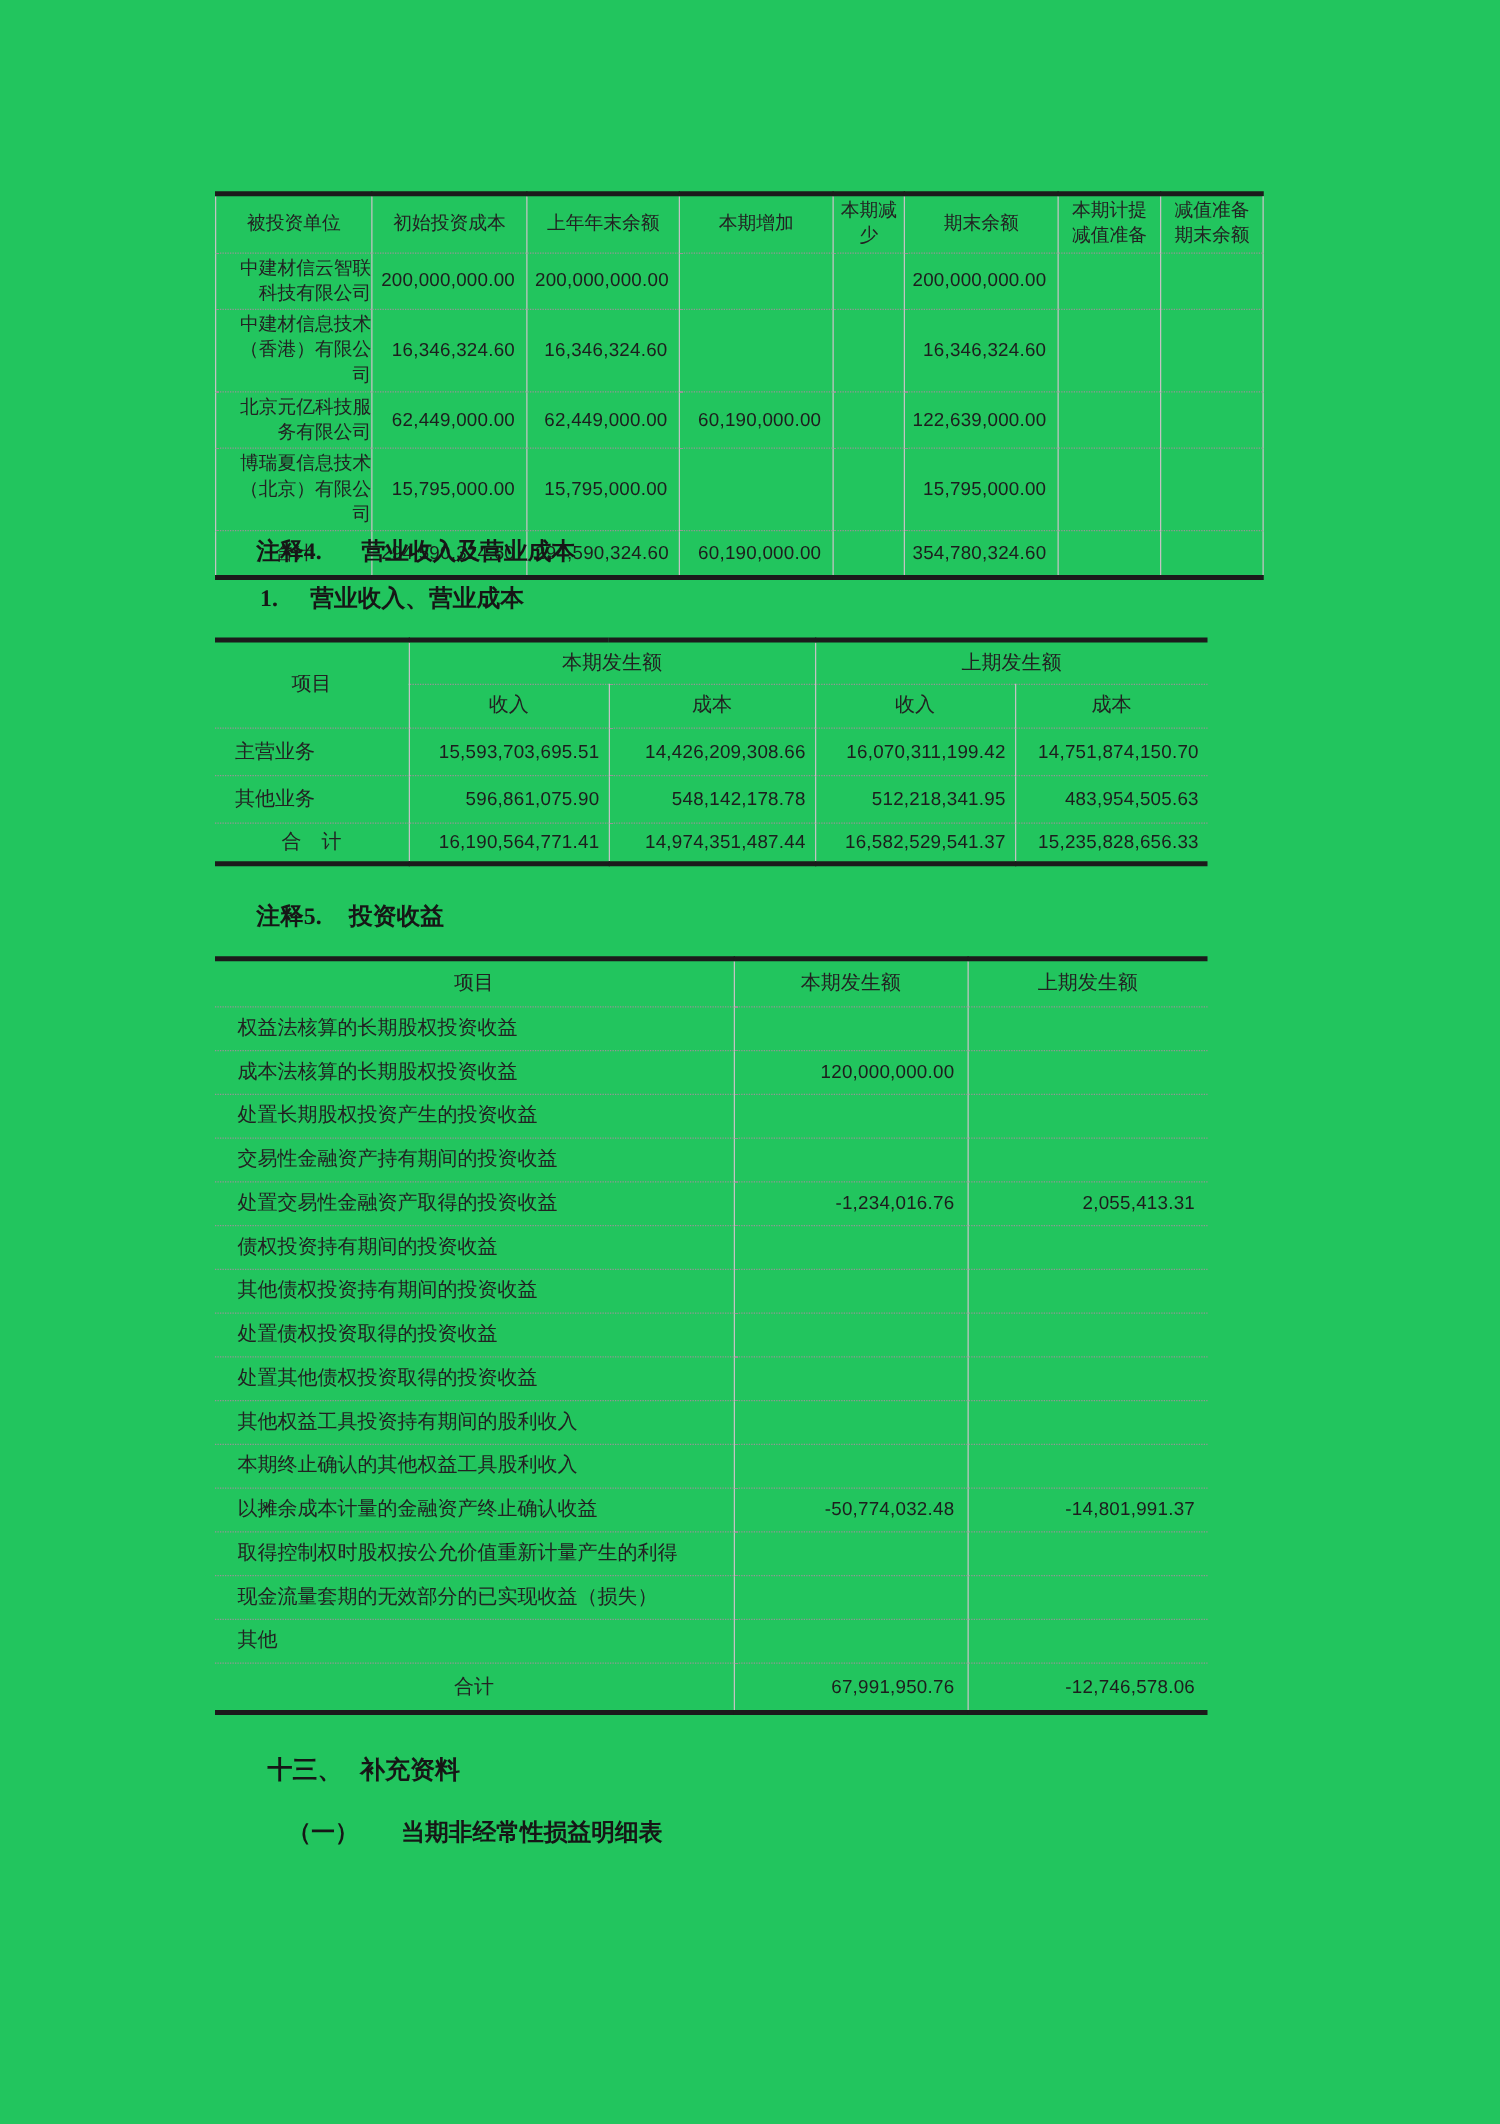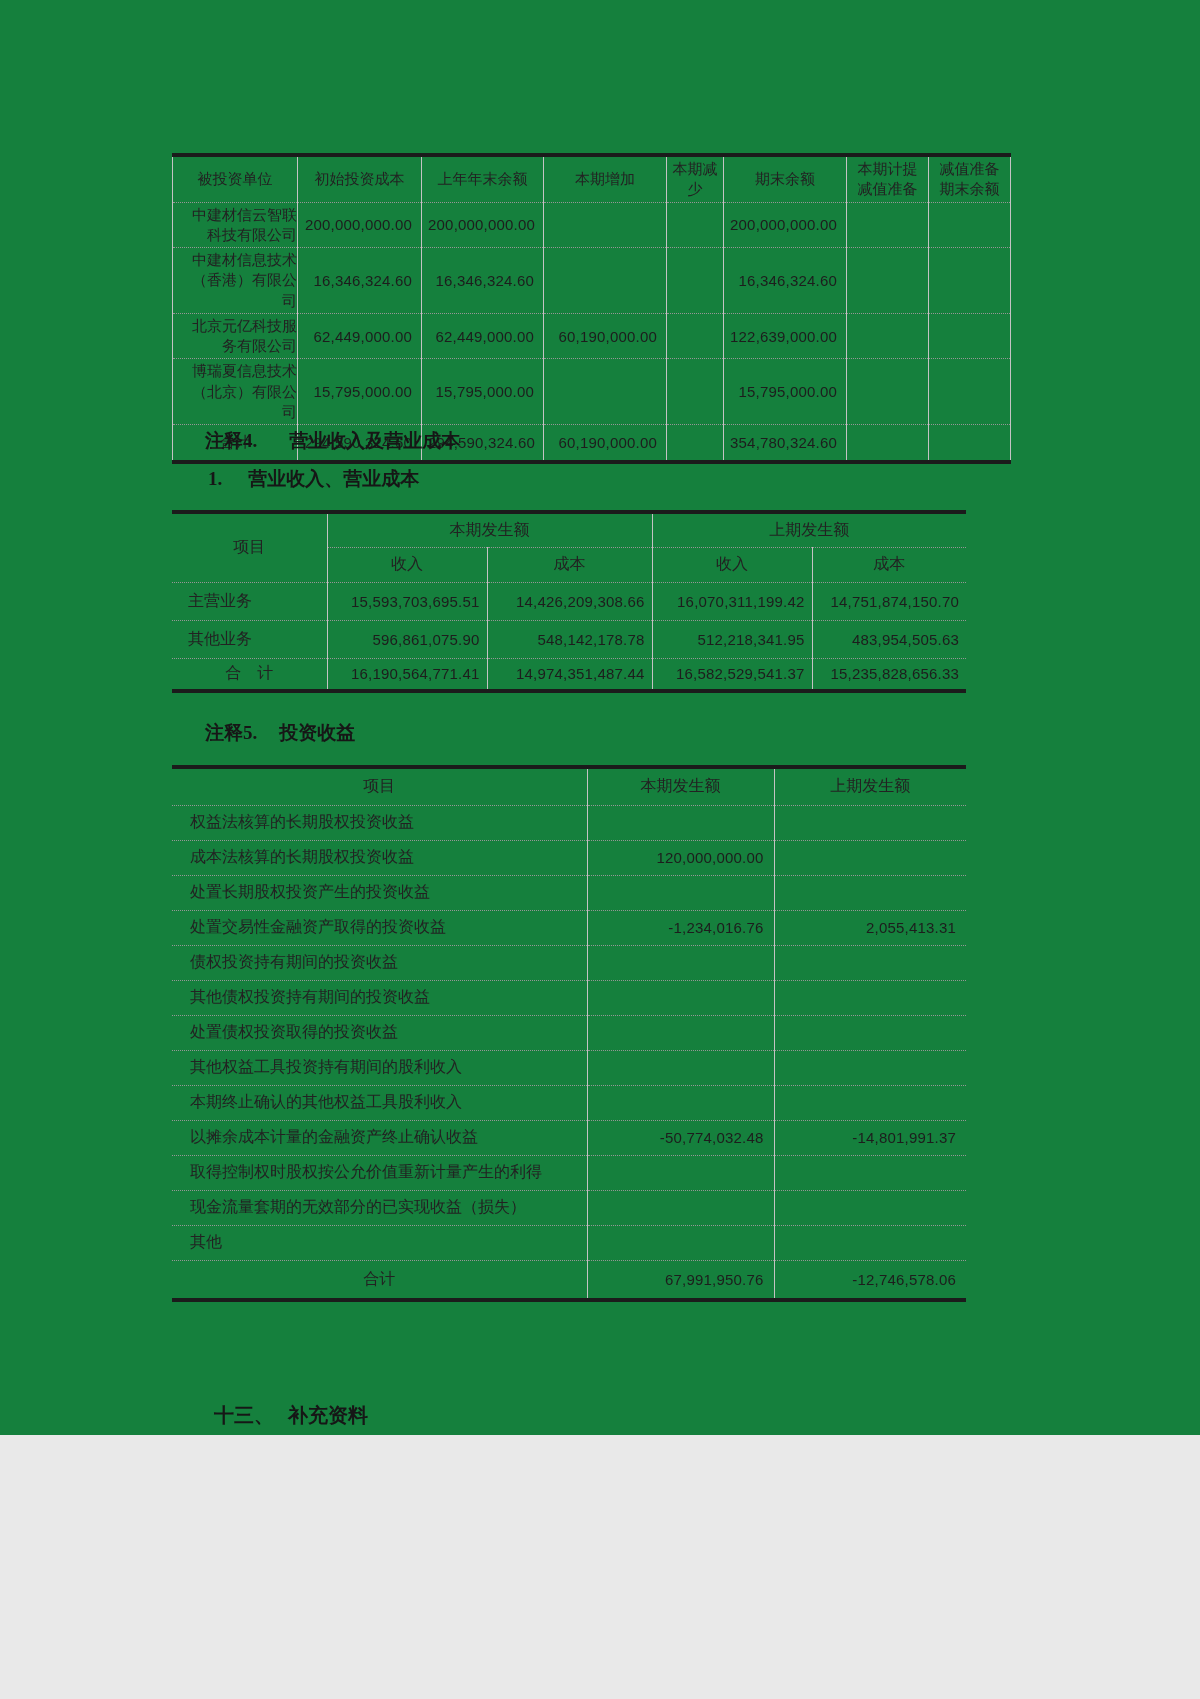--- a/index.html
+++ b/index.html
@@ -1,22 +1,22 @@
 <!DOCTYPE html>
 <html><head>
 <meta charset="utf-8">
 <style>
   * { box-sizing: border-box; }
   html, body { margin: 0; padding: 0; background: #e9e9e9; }
   .page {
     position: relative;
     width: 1200px;
-    height: 1435px;
+    height: 1699px;
     margin: 0 auto;
-    background: #15803d;
+    background: #22c55e;
     font-family: "Liberation Serif", "DejaVu Serif", serif;
     color: #222;
     overflow: hidden;
   }
   table { border-collapse: collapse; table-layout: fixed; }
 
   
   .doc-table { position: absolute; border-top: 4px solid #1b1b1b; border-bottom: 4px solid #1b1b1b; }
   .doc-table th, .doc-table td {
     border-top: 1px dotted #969696;
@@ -239,36 +239,46 @@
         <td class="item">成本法核算的长期股权投资收益</td>
         <td class="num">120,000,000.00</td>
         <td class="num"></td>
       </tr>
       <tr>
         <td class="item">处置长期股权投资产生的投资收益</td>
         <td class="num"></td>
         <td class="num"></td>
       </tr>
       <tr>
+        <td class="item">交易性金融资产持有期间的投资收益</td>
+        <td class="num"></td>
+        <td class="num"></td>
+      </tr>
+      <tr>
         <td class="item">处置交易性金融资产取得的投资收益</td>
         <td class="num">-1,234,016.76</td>
         <td class="num">2,055,413.31</td>
       </tr>
       <tr>
         <td class="item">债权投资持有期间的投资收益</td>
         <td class="num"></td>
         <td class="num"></td>
       </tr>
       <tr>
         <td class="item">其他债权投资持有期间的投资收益</td>
         <td class="num"></td>
         <td class="num"></td>
       </tr>
       <tr>
         <td class="item">处置债权投资取得的投资收益</td>
+        <td class="num"></td>
+        <td class="num"></td>
+      </tr>
+      <tr>
+        <td class="item">处置其他债权投资取得的投资收益</td>
         <td class="num"></td>
         <td class="num"></td>
       </tr>
       <tr>
         <td class="item">其他权益工具投资持有期间的股利收入</td>
         <td class="num"></td>
         <td class="num"></td>
       </tr>
       <tr>
         <td class="item">本期终止确认的其他权益工具股利收入</td>

